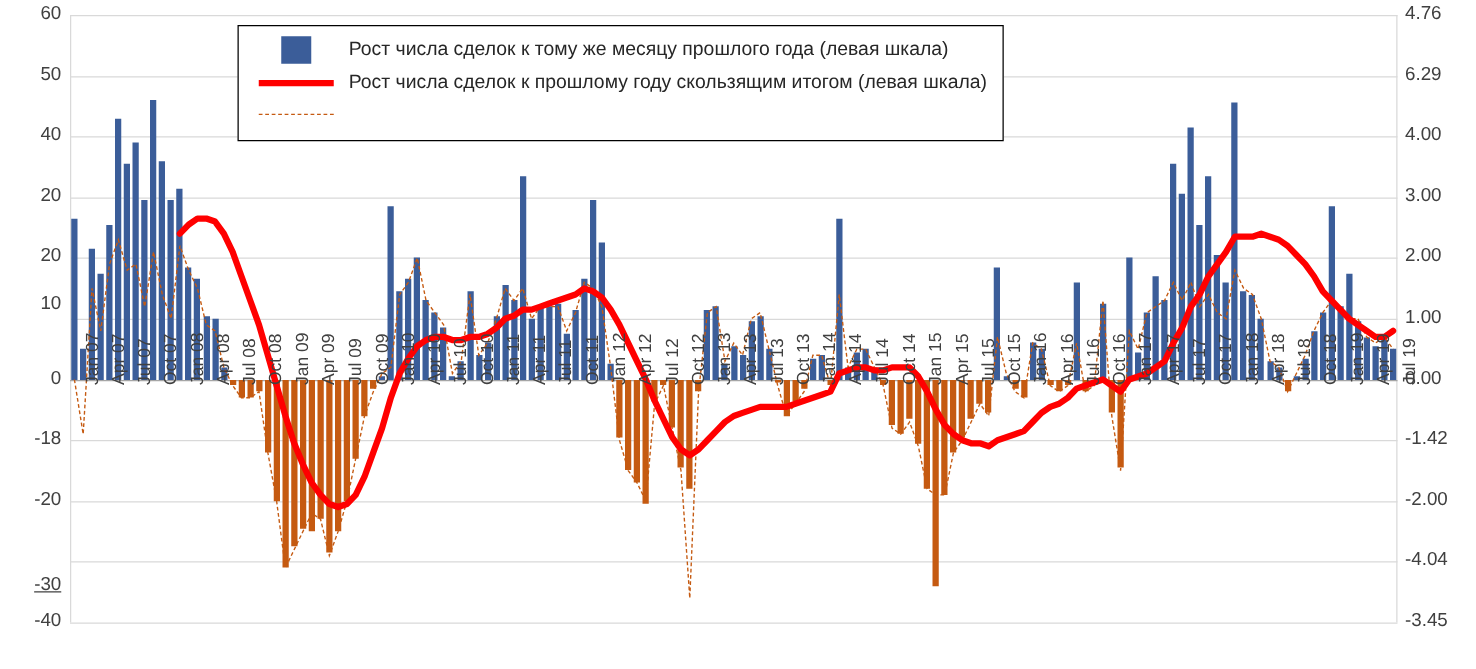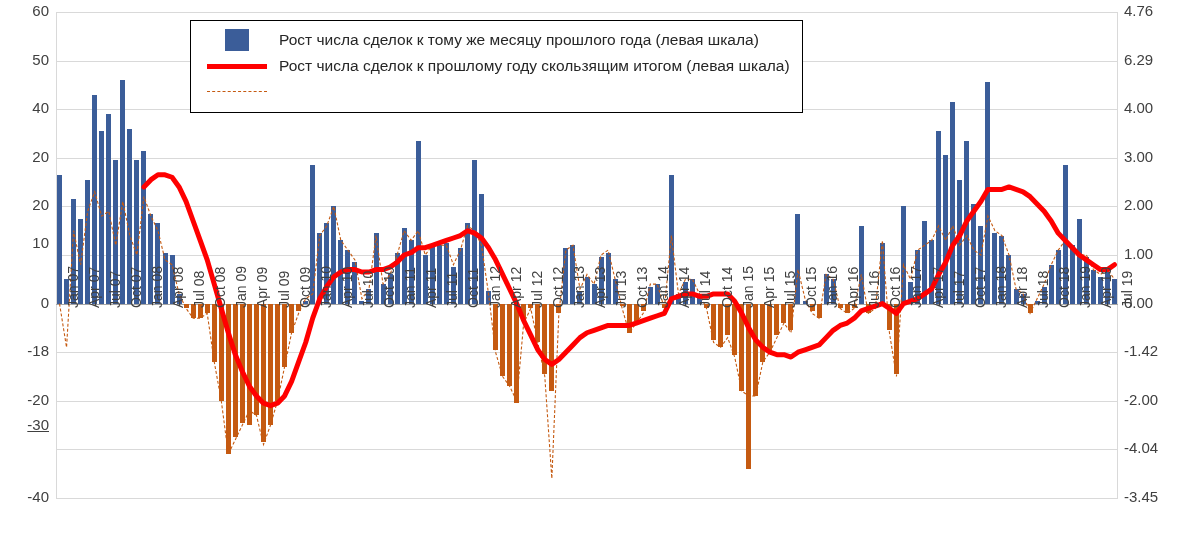--- a/index.html
+++ b/index.html
@@ -332,21 +332,21 @@
   <div id="ytick-left-wrap">
       <div class="ytick ytick-left" style="top: 2px;">60</div>
       <div class="ytick ytick-left" style="top: 50.6px;">50</div>
       <div class="ytick ytick-left" style="top: 99.2px;">40</div>
       <div class="ytick ytick-left" style="top: 147.8px;">20</div>
       <div class="ytick ytick-left" style="top: 196.4px;">20</div>
       <div class="ytick ytick-left" style="top: 234px;">10</div>
       <div class="ytick ytick-left" style="top: 293.6px;">0</div>
       <div class="ytick ytick-left" style="top: 342.2px;">-18</div>
       <div class="ytick ytick-left" style="top: 390.8px;">-20</div>
-      <div class="ytick ytick-left" style="top: 416px; text-decoration: underline;">-30</div>
+      <div class="ytick ytick-left" style="top: 459px; text-decoration: underline;">-30</div>
       <div class="ytick ytick-left" style="top: 488px;">-40</div>
     </div>
   <div id="ytick-right-wrap">
       <div class="ytick ytick-right" style="top: 2px;">4.76</div>
       <div class="ytick ytick-right" style="top: 50.6px;">6.29</div>
       <div class="ytick ytick-right" style="top: 99.2px;">4.00</div>
       <div class="ytick ytick-right" style="top: 147.8px;">3.00</div>
       <div class="ytick ytick-right" style="top: 196.4px;">2.00</div>
       <div class="ytick ytick-right" style="top: 245px;">1.00</div>
       <div class="ytick ytick-right" style="top: 293.6px;">0.00</div>

